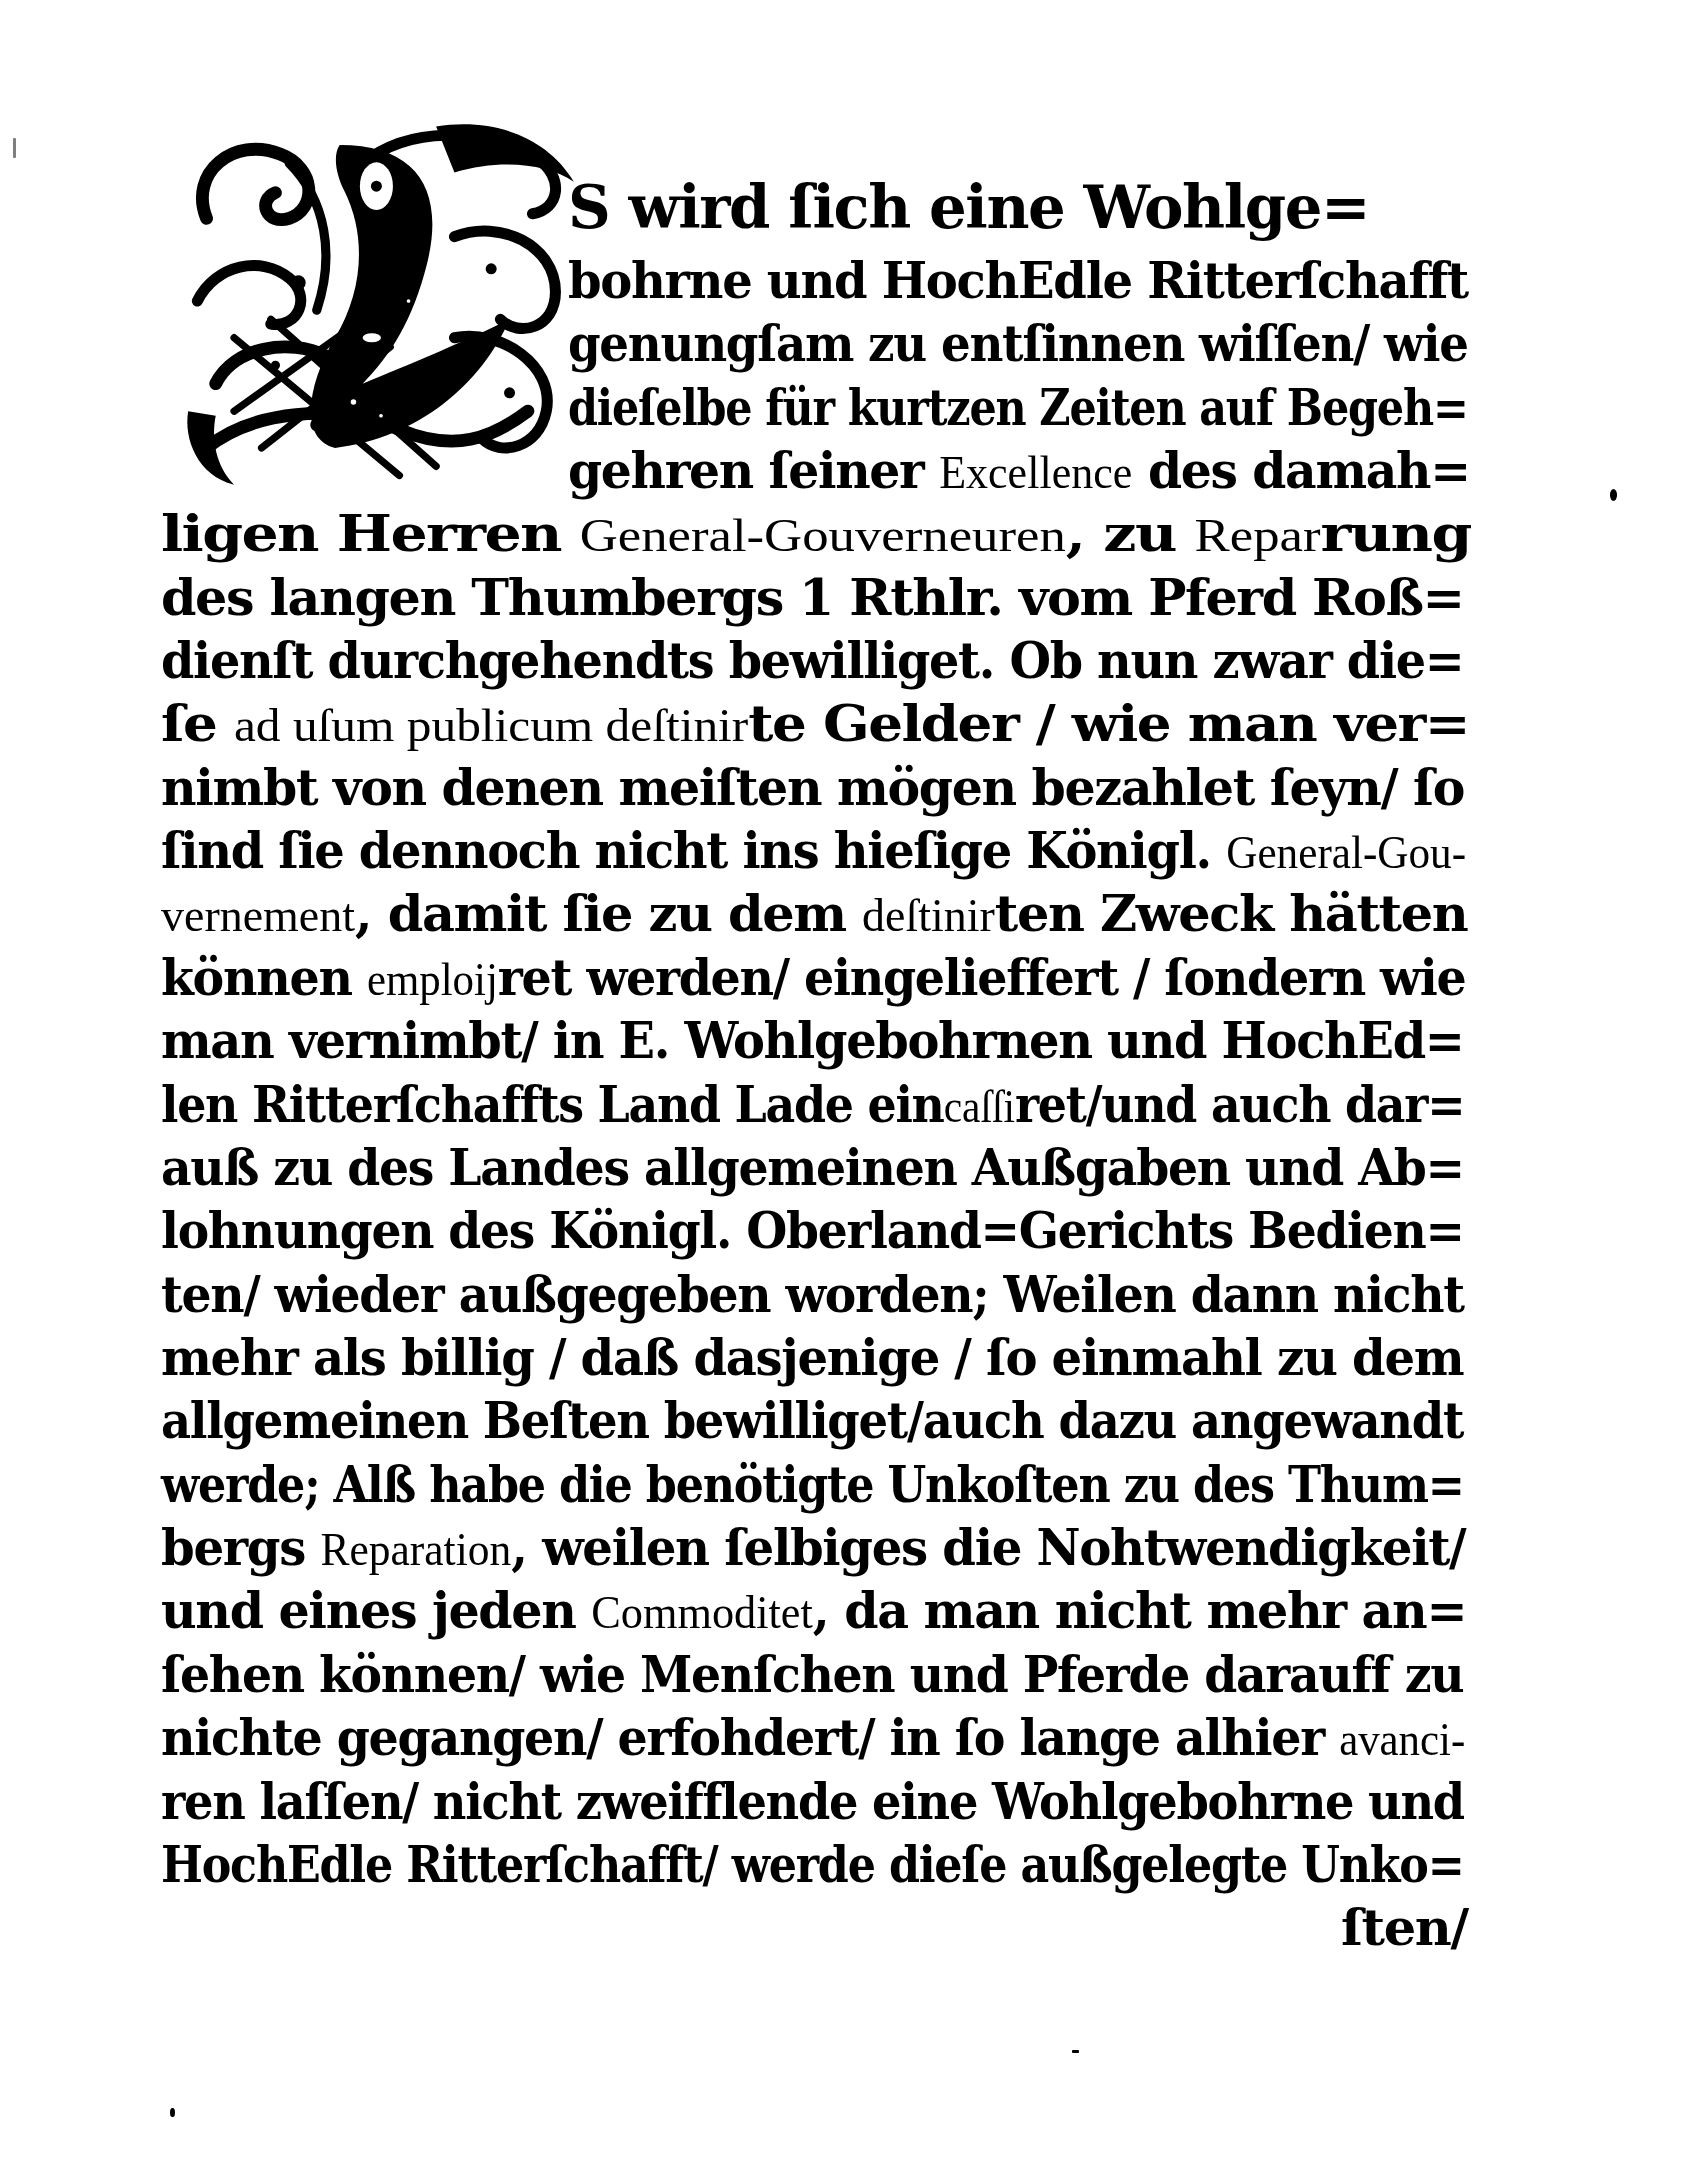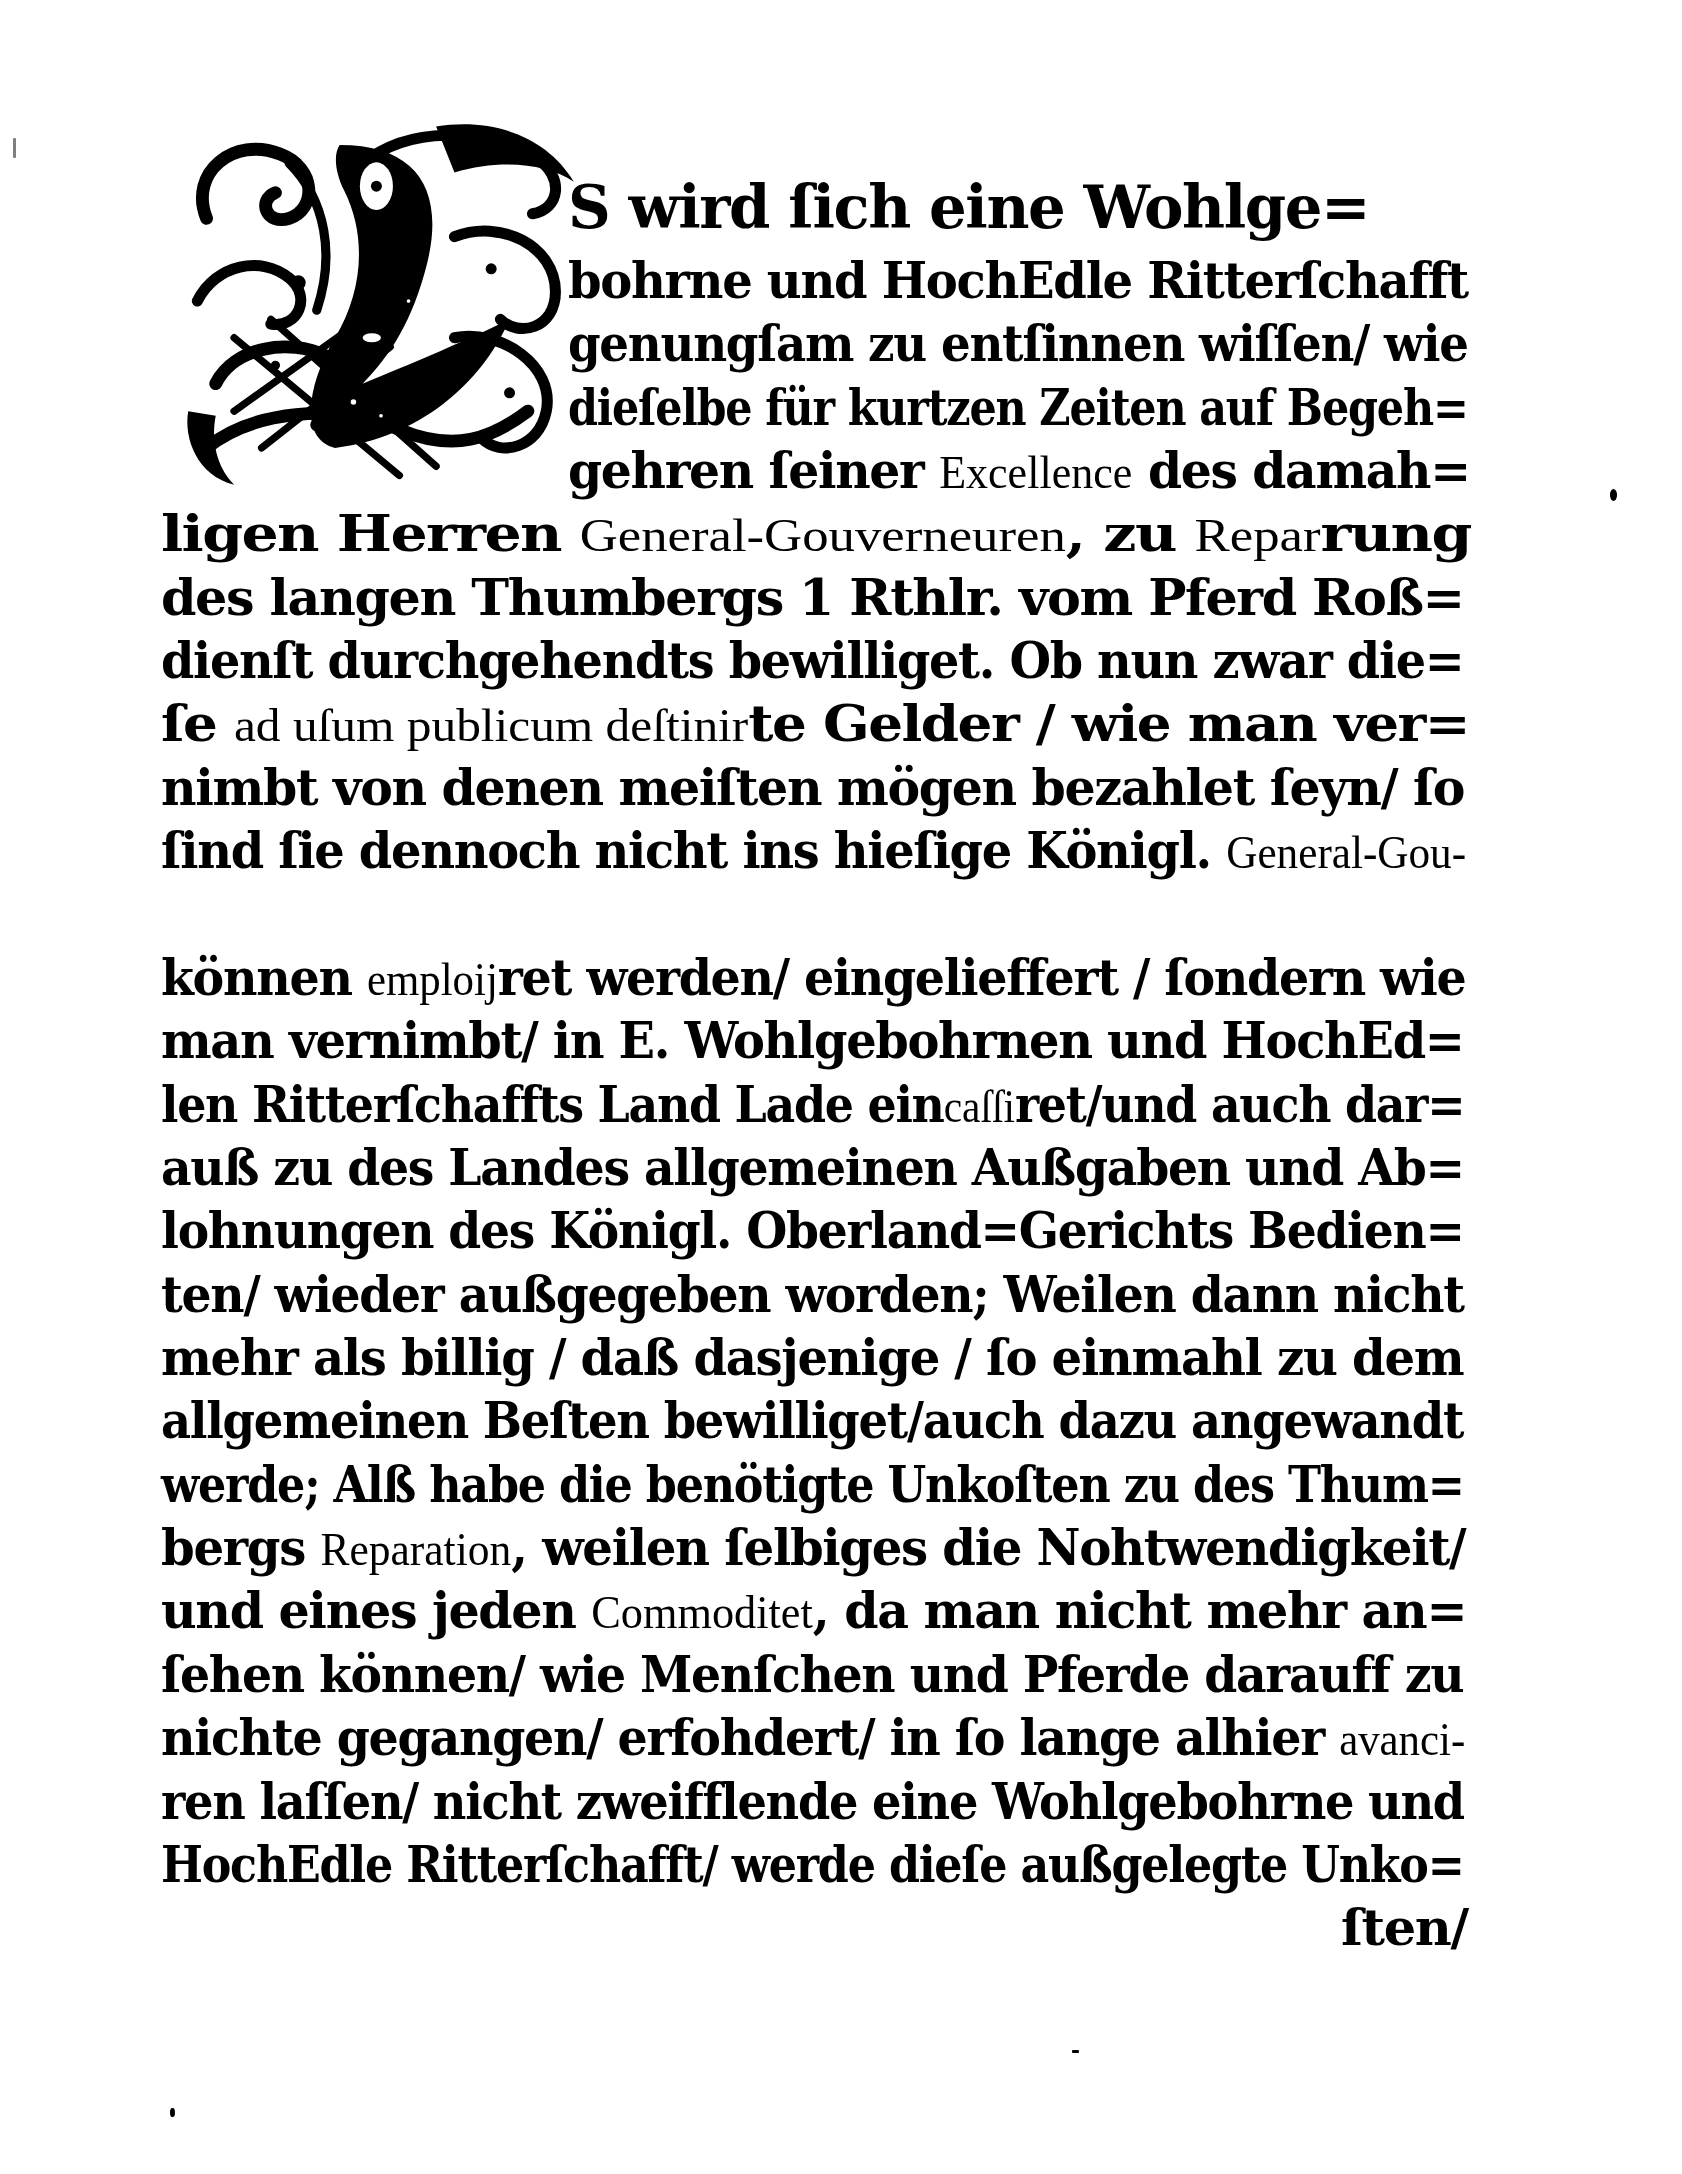--- a/index.html
+++ b/index.html
@@ -133,20 +133,23 @@
   </div>
   <div class="line" style="left: 161px; top: 693px; transform: scaleX(1.07346);">
     <span>ſe </span><span class="latin">ad uſum publicum deſtinir</span><span>te Gelder / wie man ver=</span>
   </div>
   <div class="line" style="left: 161px; top: 757px; transform: scaleX(0.961074);">
     <span>nimbt von denen meiſten mögen bezahlet ſeyn/ ſo</span>
   </div>
   <div class="line" style="left: 161px; top: 820px; transform: scaleX(0.939016);">
     <span>ſind ſie dennoch nicht ins hieſige Königl. </span><span class="latin">General-Gou-</span>
   </div>
+  <div class="line" style="left: 161px; top: 883px; transform: scaleX(0.999302);">
+    <span class="latin">vernement</span><span>, damit ſie zu dem </span><span class="latin">deſtinir</span><span>ten Zweck hätten</span>
+  </div>
   <div class="line" style="left: 161px; top: 947px; transform: scaleX(0.931685);">
     <span>können </span><span class="latin">emploij</span><span>ret werden/ eingelieffert / ſondern wie</span>
   </div>
   <div class="line" style="left: 161px; top: 1010px; transform: scaleX(0.939016);">
     <span>man vernimbt/ in E. Wohlgebohrnen und HochEd=</span>
   </div>
   <div class="line" style="left: 161px; top: 1074px; transform: scaleX(0.899497);">
     <span>len Ritterſchaffts Land Lade ein</span><span class="latin">caſſi</span><span>ret/und auch dar=</span>
   </div>
   <div class="line" style="left: 161px; top: 1137px; transform: scaleX(0.928062);">

